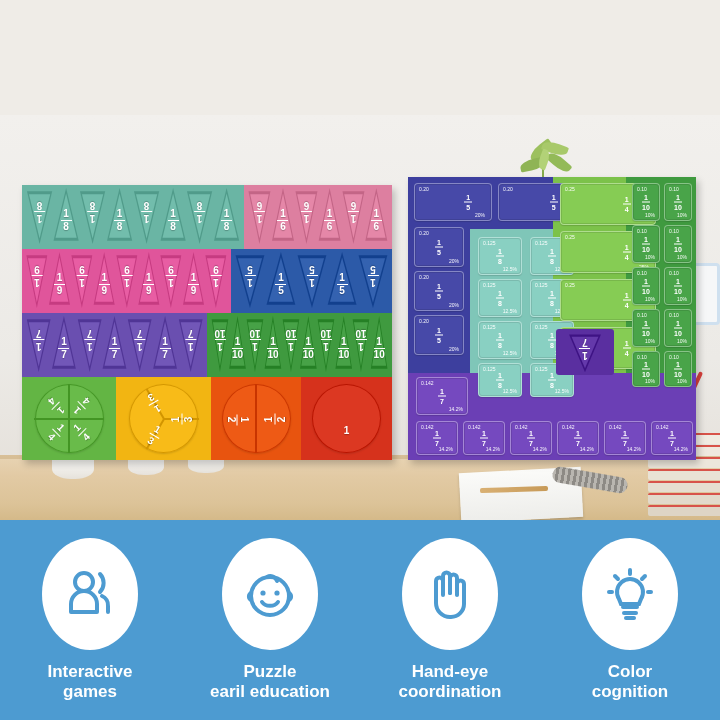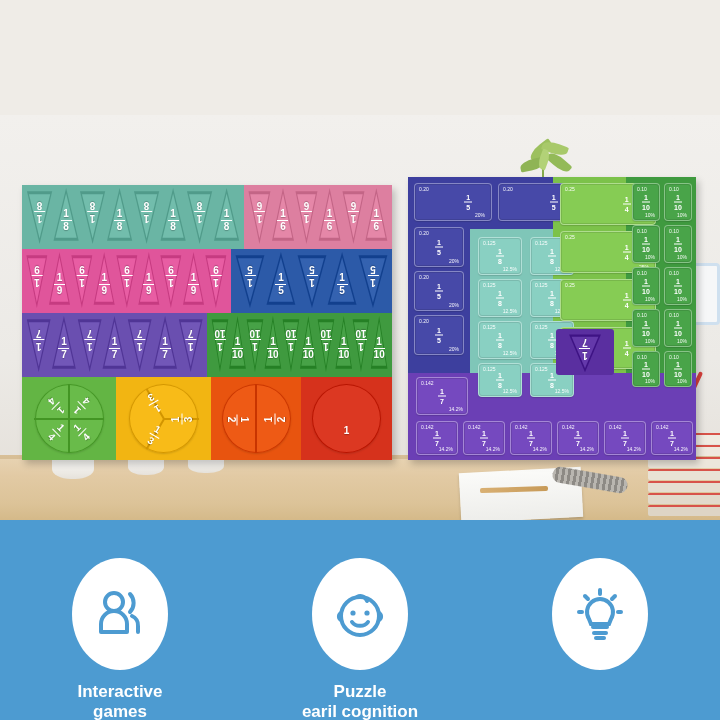--- a/index.html
+++ b/index.html
@@ -117,21 +117,21 @@
   .tile .cfrac .bar { display:block; width:8px; height:1px; background:#fff; margin:1px auto; }
   .tile .cfrac .den { display:block; font-size:7px; font-weight:600; }
   .tile.wide .cfrac { left: 40%; }
   .tile.wide .pct { right: 6px; }
 
   .slot-tri { position:absolute; border-radius:3px; }
 
   
   .banner-bottom {
     position:absolute; left:0; top:520px; width:720px; height:200px; background:#4d9bd1;
-    display:flex; align-items:flex-start; justify-content:space-around; padding-top:38px;
+    display:flex; align-items:flex-start; justify-content:space-around; padding-top:18px;
   }
   .feature { width: 170px; display:flex; flex-direction:column; align-items:center; }
   .feature-icon {
     width: 96px; height: 112px; background:#ffffff; border-radius:50%;
     display:flex; align-items:center; justify-content:center; margin-bottom: 12px;
   }
   .feature-label {
     color:#ffffff; font-size:17px; font-weight:bold; text-align:center; line-height:1.15;
     white-space: pre-line;
   }
@@ -1024,36 +1024,53 @@
           <circle cx="29" cy="31" r="19" fill="none" stroke="#4d9bd1" stroke-width="4"></circle>
           <path d="M26 12 a7 7 0 0 1 10 4" fill="none" stroke="#4d9bd1" stroke-width="4" stroke-linecap="round"></path>
           <circle cx="22" cy="28" r="2.6" fill="#4d9bd1"></circle>
           <circle cx="36" cy="28" r="2.6" fill="#4d9bd1"></circle>
           <path d="M21 37 a9 7 0 0 0 16 0" fill="none" stroke="#4d9bd1" stroke-width="4" stroke-linecap="round"></path>
           <path d="M10 28 a4 4 0 0 0 0 7" fill="none" stroke="#4d9bd1" stroke-width="4"></path>
           <path d="M48 28 a4 4 0 0 1 0 7" fill="none" stroke="#4d9bd1" stroke-width="4"></path>
         </svg>
       </div>
       <div class="feature-label">Puzzle
-earil cognition</div>
+earil education</div>
     </div>
 
+    <div class="feature">
+      <div class="feature-icon">
+        <svg width="54" height="58" viewBox="0 0 54 58">
+          <g fill="none" stroke="#4d9bd1" stroke-width="4" stroke-linecap="round" stroke-linejoin="round">
+            <path d="M13 32 V16 a3.5 3.5 0 0 1 7 0 v14"></path>
+            <path d="M20 28 V11 a3.5 3.5 0 0 1 7 0 v17"></path>
+            <path d="M27 28 V13 a3.5 3.5 0 0 1 7 0 v16"></path>
+            <path d="M34 30 V19 a3.5 3.5 0 0 1 7 0 v15"></path>
+            <path d="M13 32 v6 a14 14 0 0 0 14 14 h1 a13 13 0 0 0 13 -13 v-5"></path>
+          </g>
+        </svg>
+      </div>
+      <div class="feature-label">Hand-eye
+coordination</div>
+    </div>
 
     <div class="feature">
       <div class="feature-icon">
         <svg width="54" height="58" viewBox="0 0 54 58">
           <g fill="none" stroke="#4d9bd1" stroke-width="4" stroke-linecap="round">
             <path d="M16 34 a13 13 0 1 1 22 0 l-2 5 h-18 z"></path>
             <path d="M20 42 h14"></path>
             <path d="M21 48 h12"></path>
             <path d="M23 53 h8"></path>
             <path d="M27 5 v4"></path>
             <path d="M12 11 l3 3"></path>
             <path d="M42 11 l-3 3"></path>
             <path d="M6 27 h3"></path>
             <path d="M45 27 h3"></path>
           </g>
         </svg>
       </div>
+      <div class="feature-label">Color
+cognition</div>
     </div>
 
   </div>
 </div>
 
 </body></html>

